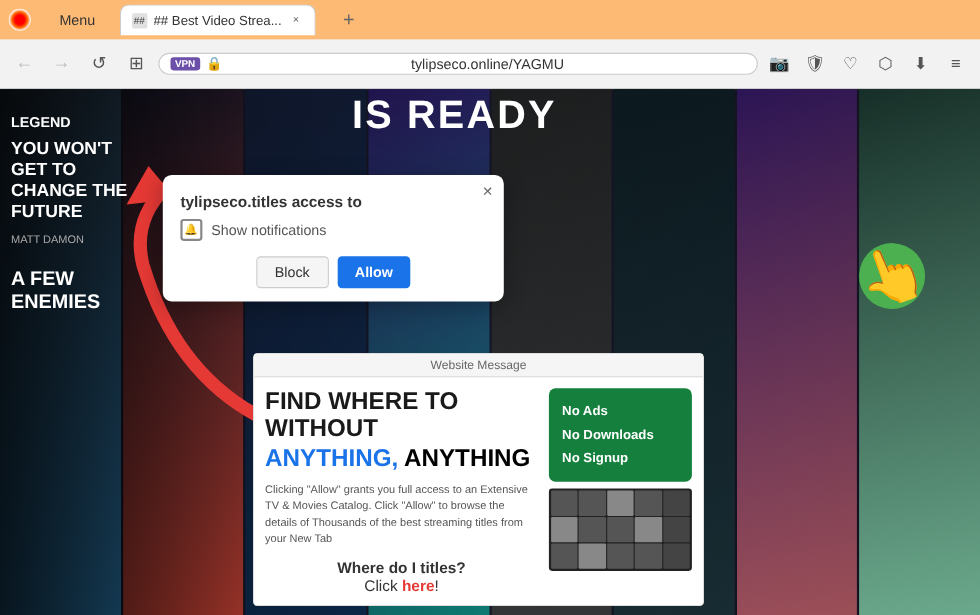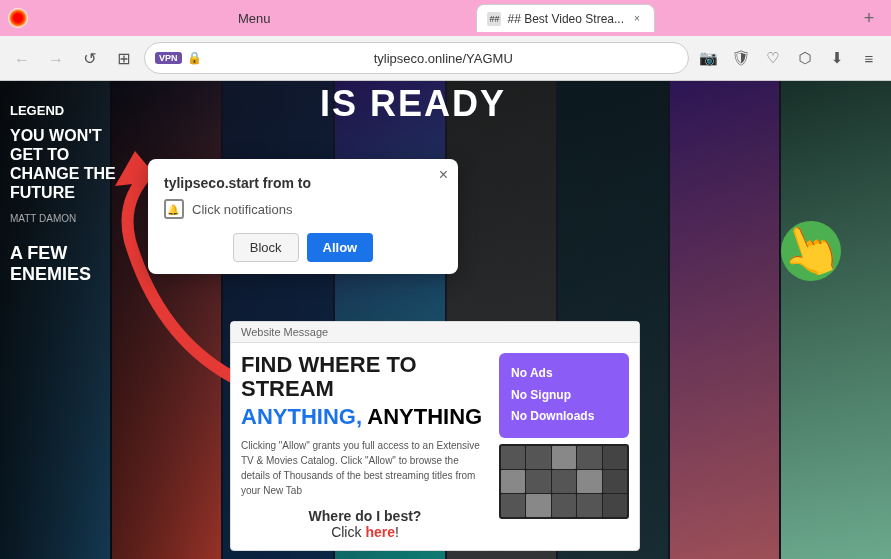--- a/index.html
+++ b/index.html
@@ -8,24 +8,23 @@
     
     .browser-chrome {
       width: 891px;
       background: #f2f2f2;
       border-bottom: 1px solid #ccc;
     }
     .tab-bar {
       display: flex;
       align-items: center;
       height: 36px;
-      background: #f9a8d4;
+      background: #fdba74;
       padding: 0 8px;
-      gap: 0;
-      justify-content: space-between;
+      gap: 16px;
     }
     .browser-logo {
       width: 20px; height: 20px;
       background: radial-gradient(circle at 50% 50%, #ff0000 30%, #ff6600 50%, #ffffff 70%);
       border-radius: 50%;
       margin-right: 4px;
       flex-shrink: 0;
     }
     .menu-btn {
       font-size: 13px;
@@ -95,21 +94,21 @@
       border-radius: 50%;
     }
     .nav-btn.disabled { color: #bbb; cursor: default; }
     .address-bar-wrapper {
       flex: 1;
       display: flex;
       align-items: center;
       background: #fff;
       border: 1px solid #ccc;
       border-radius: 20px;
-      height: 32px;
+      height: 20px;
       padding: 0 10px;
       gap: 6px;
     }
     .vpn-badge {
       background: #6b4fa8;
       color: #fff;
       font-size: 9px;
       font-weight: bold;
       padding: 1px 4px;
       border-radius: 3px;
@@ -294,20 +293,21 @@
       border-radius: 4px;
       padding: 0;
       z-index: 50;
     }
     .wm-header {
       background: #f5f5f5;
       padding: 4px 10px;
       font-size: 11px;
       color: #666;
       border-bottom: 1px solid #ddd;
+      text-align: center;
     }
     .wm-body {
       display: flex;
       padding: 10px;
       gap: 10px;
     }
     .wm-left {
       flex: 1;
     }
     .wm-big-title {
@@ -336,21 +336,21 @@
     }
     .wm-here {
       color: #e53935;
       font-weight: bold;
     }
     .wm-right {
       width: 130px;
       flex-shrink: 0;
     }
     .wm-badge {
-      background: #8b5cf6;
+      background: #15803d;
       color: #fff;
       padding: 10px 12px;
       border-radius: 6px;
       margin-bottom: 6px;
       font-size: 12px;
       font-weight: 600;
       line-height: 1.8;
     }
     .wm-image {
       width: 130px;
@@ -445,52 +445,52 @@
   <svg class="red-arrow" viewBox="0 0 180 260">
     <path d="M 140 240 Q 60 200 30 100 Q 20 60 50 30" stroke="#e53935" stroke-width="12" fill="none" stroke-linecap="round"></path>
     <polygon points="35,10 15,45 60,40" fill="#e53935"></polygon>
   </svg>
 
   <div class="cursor-hand">👆</div>
 
   <div class="notification-popup">
     <span class="popup-close">×</span>
     <div class="popup-title">
-      <span class="popup-site">tylipseco.start</span>
-      <span> from to</span>
+      <span class="popup-site">tylipseco.titles</span>
+      <span> access to</span>
     </div>
     <div class="popup-notification-row">
       <div class="notif-icon">🔔</div>
-      <span class="notif-text">Click notifications</span>
+      <span class="notif-text">Show notifications</span>
     </div>
     <div class="popup-buttons">
       <button class="btn-block">Block</button>
       <button class="btn-allow">Allow</button>
     </div>
   </div>
 
   <div class="website-message">
     <div class="wm-header">Website Message</div>
     <div class="wm-body">
       <div class="wm-left">
-        <div class="wm-big-title">FIND WHERE TO STREAM</div>
+        <div class="wm-big-title">FIND WHERE TO WITHOUT</div>
         <div style="font-size:22px;font-weight:900;line-height:1.1;margin-bottom:8px;">
           <span style="color:#1a73e8;text-align:right;">ANYTHING,</span><span> ANYTHING</span>
         </div>
         <div class="wm-desc">Clicking "Allow" grants you full access to an Extensive TV &amp; Movies Catalog. Click "Allow" to browse the details of Thousands of the best streaming titles from your New Tab</div>
-        <div class="wm-where">Where do I best?</div>
+        <div class="wm-where">Where do I titles?</div>
         <div class="wm-click">
           <span>Click </span><span class="wm-here">here</span><span>!</span>
         </div>
       </div>
       <div class="wm-right">
         <div class="wm-badge">
           <div>No Ads</div>
+          <div>No Downloads</div>
           <div>No Signup</div>
-          <div>No Downloads</div>
         </div>
         <div class="wm-image">
           <div class="wm-thumb"></div>
           <div class="wm-thumb"></div>
           <div class="wm-thumb"></div>
           <div class="wm-thumb"></div>
           <div class="wm-thumb"></div>
           <div class="wm-thumb"></div>
           <div class="wm-thumb"></div>
           <div class="wm-thumb"></div>

